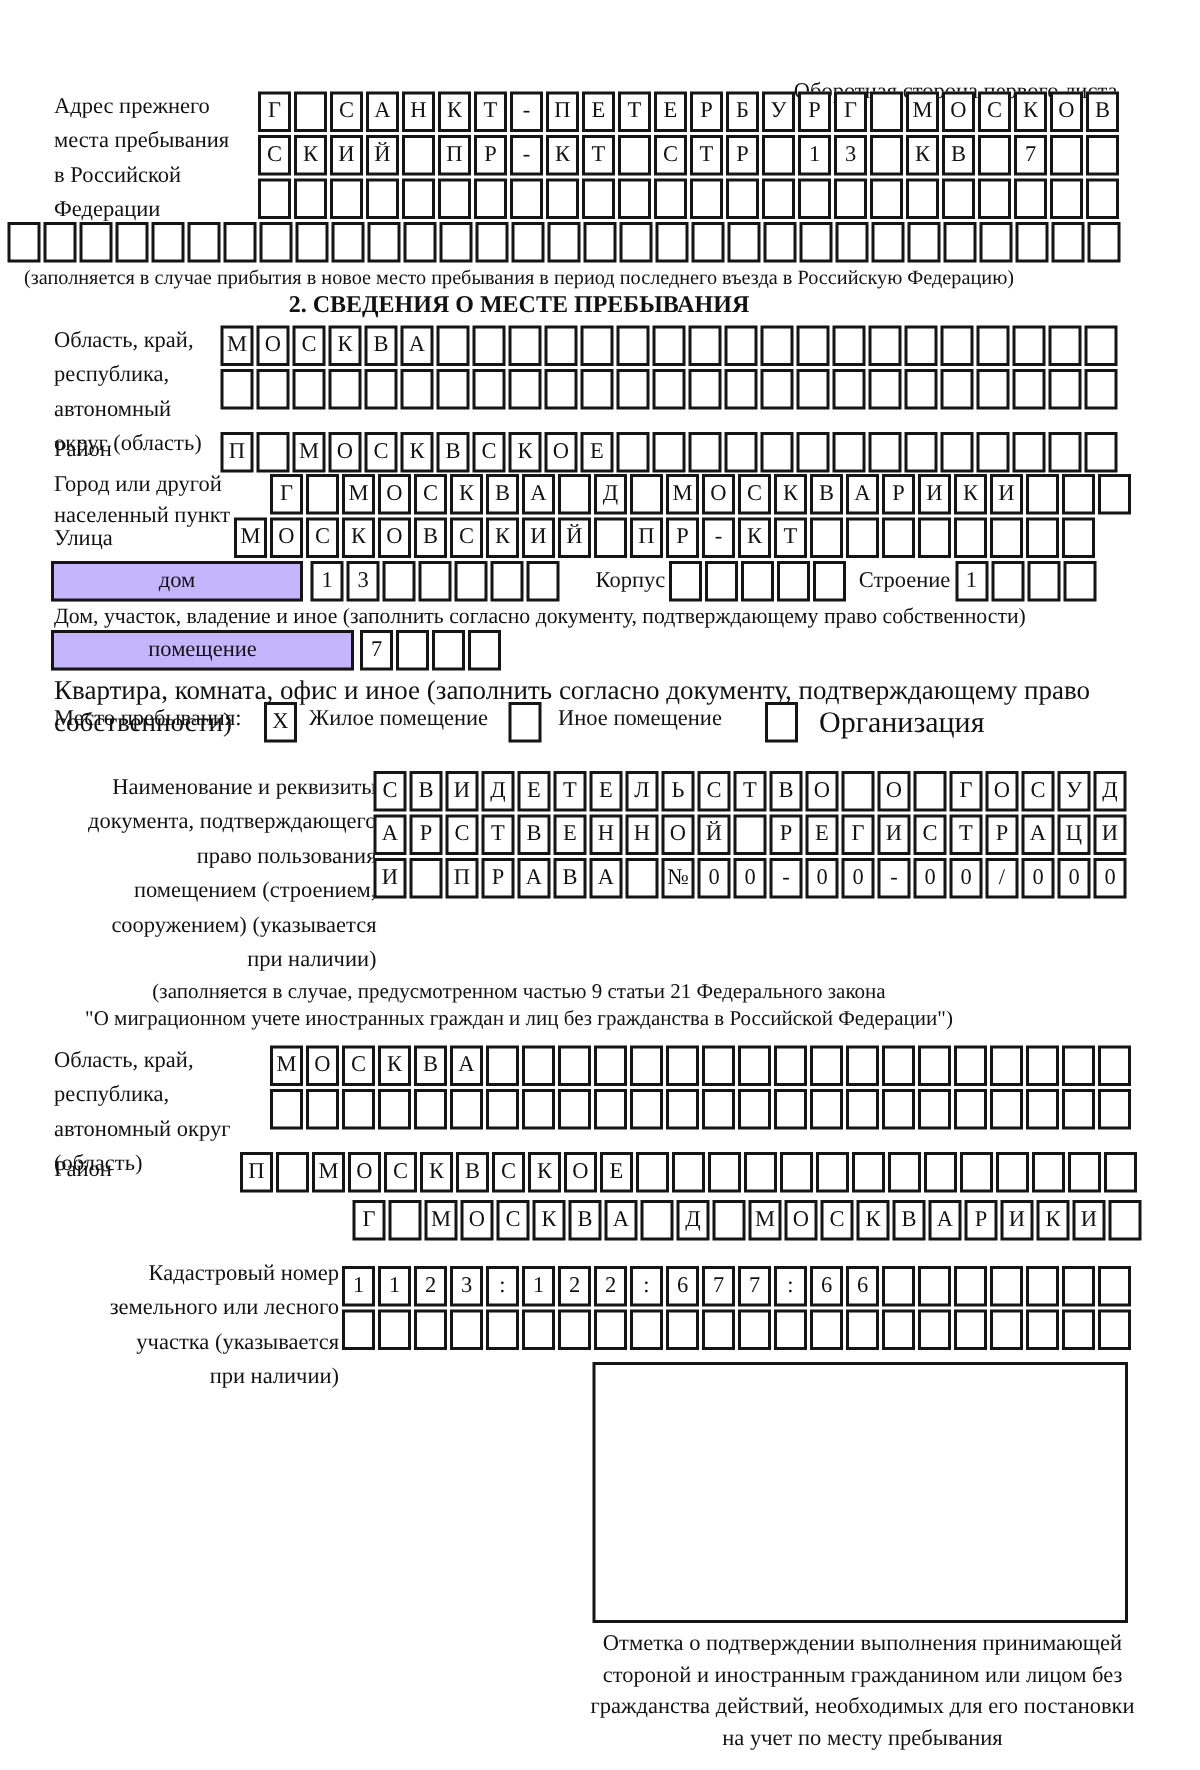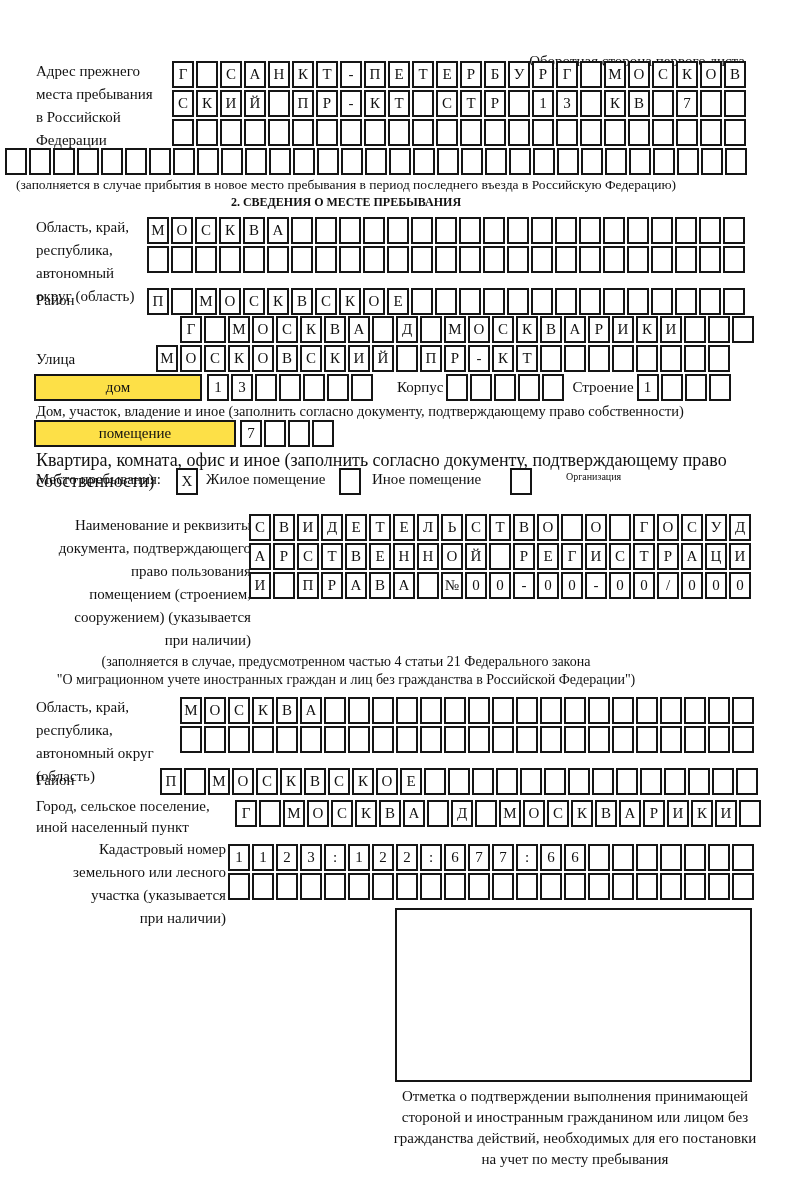--- a/index.html
+++ b/index.html
@@ -13,21 +13,21 @@
   .center{left:0;width:692px;text-align:center;}
   .bold{font-weight:bold;}
   .cellrow{display:flex;}
   .cell{
     width:18px;height:23px;border:2px solid #151515;margin-right:2px;
     display:flex;align-items:center;justify-content:center;
     font-size:15px;line-height:1;background:#fff;flex:0 0 auto;
   }
   .wordrect{
     height:23px;border:2px solid #151515;display:flex;align-items:center;justify-content:center;
-    font-size:15px;background:#fde047;flex:0 0 auto;
+    font-size:15px;background:#c4b5fd;flex:0 0 auto;
   }
   .inline-lbl{font-size:15px;line-height:27px;white-space:nowrap;}
   .stamp-box{border:2px solid #151515;background:#fff;}
 </style>
 </head>
 <body>
 
 <div class="page">
 
   <div class="abs" style="top:22px;right:55px;font-size:15px;margin-top:31px;">Оборотная сторона первого листа</div>
@@ -142,21 +142,21 @@
       <div class="cell"></div>
       <div class="cell"></div>
       <div class="cell"></div>
       <div class="cell"></div>
       <div class="cell"></div>
       <div class="cell"></div>
       <div class="cell"></div>
     </div>
   <div class="abs cap center" style="top:177px;">(заполняется в случае прибытия в новое место пребывания в период последнего въезда в Российскую Федерацию)</div>
 
-  <div class="abs center bold" style="top:195px;font-size:12px;">2. СВЕДЕНИЯ О МЕСТЕ ПРЕБЫВАНИЯ</div>
+  <div class="abs center bold" style="top:195px;font-size:16px;">2. СВЕДЕНИЯ О МЕСТЕ ПРЕБЫВАНИЯ</div>
 
   <div class="abs lbl" style="left:36px;top:216px;width:130px;">Область, край,
 республика,
 автономный
 округ (область)</div>
   <div class="abs cellrow" style="left:147px;top:217px;">
       <div class="cell">М</div>
       <div class="cell">О</div>
       <div class="cell">С</div>
       <div class="cell">К</div>
@@ -232,20 +232,22 @@
       <div class="cell"></div>
       <div class="cell"></div>
       <div class="cell"></div>
       <div class="cell"></div>
       <div class="cell"></div>
       <div class="cell"></div>
       <div class="cell"></div>
       <div class="cell"></div>
     </div>
 
+  <div class="abs lbl" style="left:36px;top:313px;width:140px;line-height:21px;">Город или другой
+населенный пункт</div>
   <div class="abs cellrow" style="left:180px;top:316px;">
       <div class="cell">Г</div>
       <div class="cell"></div>
       <div class="cell">М</div>
       <div class="cell">О</div>
       <div class="cell">С</div>
       <div class="cell">К</div>
       <div class="cell">В</div>
       <div class="cell">А</div>
       <div class="cell"></div>
@@ -333,21 +335,21 @@
       </div>
   </div>
   <div class="abs" style="left:36px;top:450px;font-size:18px;">Квартира, комната, офис и иное (заполнить согласно документу, подтверждающему право собственности)</div>
 
   <div class="abs" style="left:36px;top:471px;font-size:15px;">Место пребывания:</div>
   <div class="abs cell" style="left:176px;top:468px;">X</div>
   <div class="abs" style="left:206px;top:471px;font-size:15px;">Жилое помещение</div>
   <div class="abs cell" style="left:339px;top:468px;"></div>
   <div class="abs" style="left:372px;top:471px;font-size:15px;">Иное помещение</div>
   <div class="abs cell" style="left:510px;top:468px;"></div>
-  <div class="abs" style="left:566px;top:471px;font-size:10px;">Организация</div>
+  <div class="abs" style="left:546px;top:471px;font-size:20px;">Организация</div>
 
   <div class="abs lbl" style="left:36px;top:514px;width:215px;text-align:right;">Наименование и реквизиты
 документа, подтверждающего
 право пользования
 помещением (строением,
 сооружением) (указывается
 при наличии)</div>
   <div class="abs cellrow" style="left:249px;top:514px;">
       <div class="cell">С</div>
       <div class="cell">В</div>
@@ -411,21 +413,21 @@
       <div class="cell">0</div>
       <div class="cell">-</div>
       <div class="cell">0</div>
       <div class="cell">0</div>
       <div class="cell">/</div>
       <div class="cell">0</div>
       <div class="cell">0</div>
       <div class="cell">0</div>
     </div>
 
-  <div class="abs cap center" style="top:654px;font-size:14px;">(заполняется в случае, предусмотренном частью 4 статьи 21 Федерального закона</div>
+  <div class="abs cap center" style="top:654px;font-size:14px;">(заполняется в случае, предусмотренном частью 9 статьи 21 Федерального закона</div>
   <div class="abs cap center" style="top:672px;font-size:14px;">"О миграционном учете иностранных граждан и лиц без гражданства в Российской Федерации")</div>
 
   <div class="abs lbl" style="left:36px;top:696px;width:140px;">Область, край,
 республика,
 автономный округ
 (область)</div>
   <div class="abs cellrow" style="left:180px;top:697px;">
       <div class="cell">М</div>
       <div class="cell">О</div>
       <div class="cell">С</div>
@@ -500,22 +502,20 @@
       <div class="cell"></div>
       <div class="cell"></div>
       <div class="cell"></div>
       <div class="cell"></div>
       <div class="cell"></div>
       <div class="cell"></div>
       <div class="cell"></div>
       <div class="cell"></div>
     </div>
 
-  <div class="abs lbl" style="left:36px;top:796px;width:200px;line-height:21px;">Город, сельское поселение,
-иной населенный пункт</div>
   <div class="abs cellrow" style="left:235px;top:800px;">
       <div class="cell">Г</div>
       <div class="cell"></div>
       <div class="cell">М</div>
       <div class="cell">О</div>
       <div class="cell">С</div>
       <div class="cell">К</div>
       <div class="cell">В</div>
       <div class="cell">А</div>
       <div class="cell"></div>

